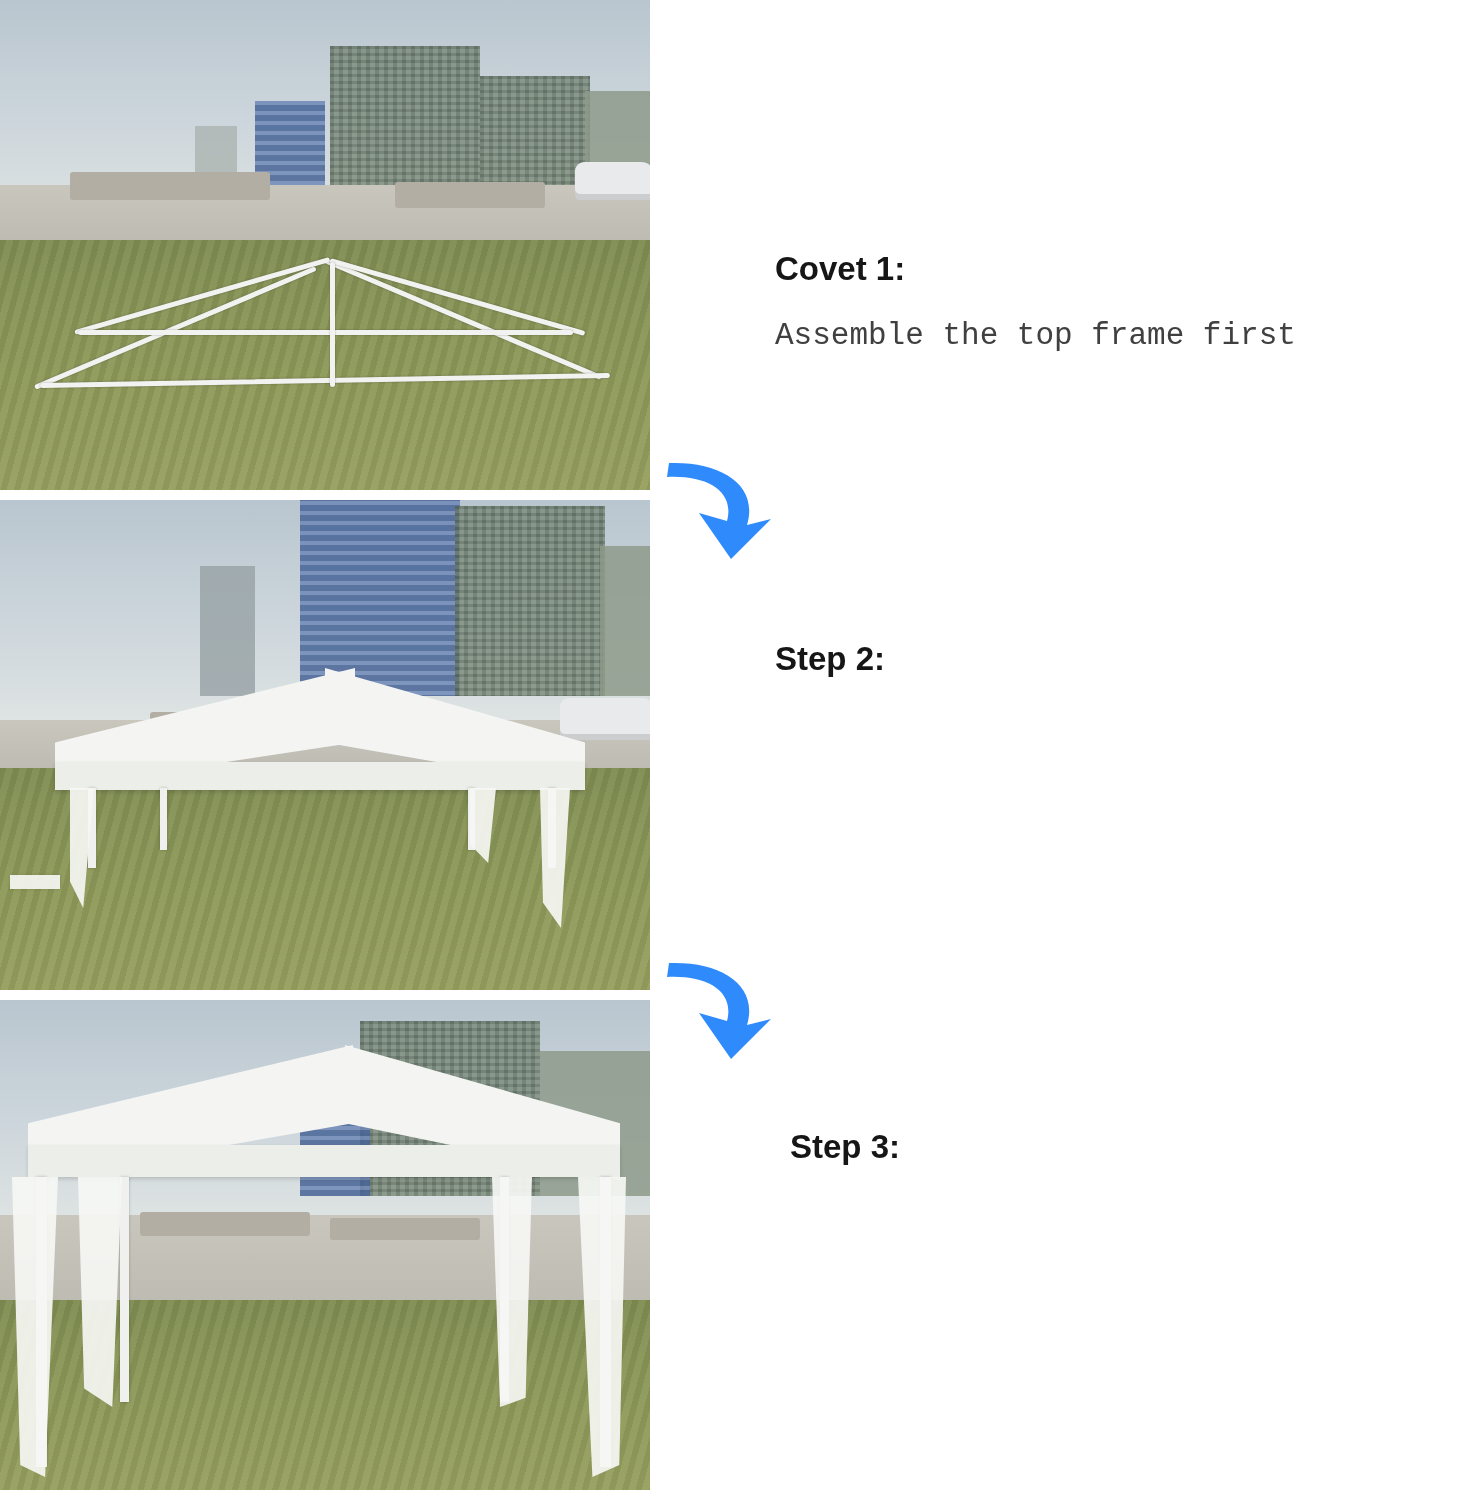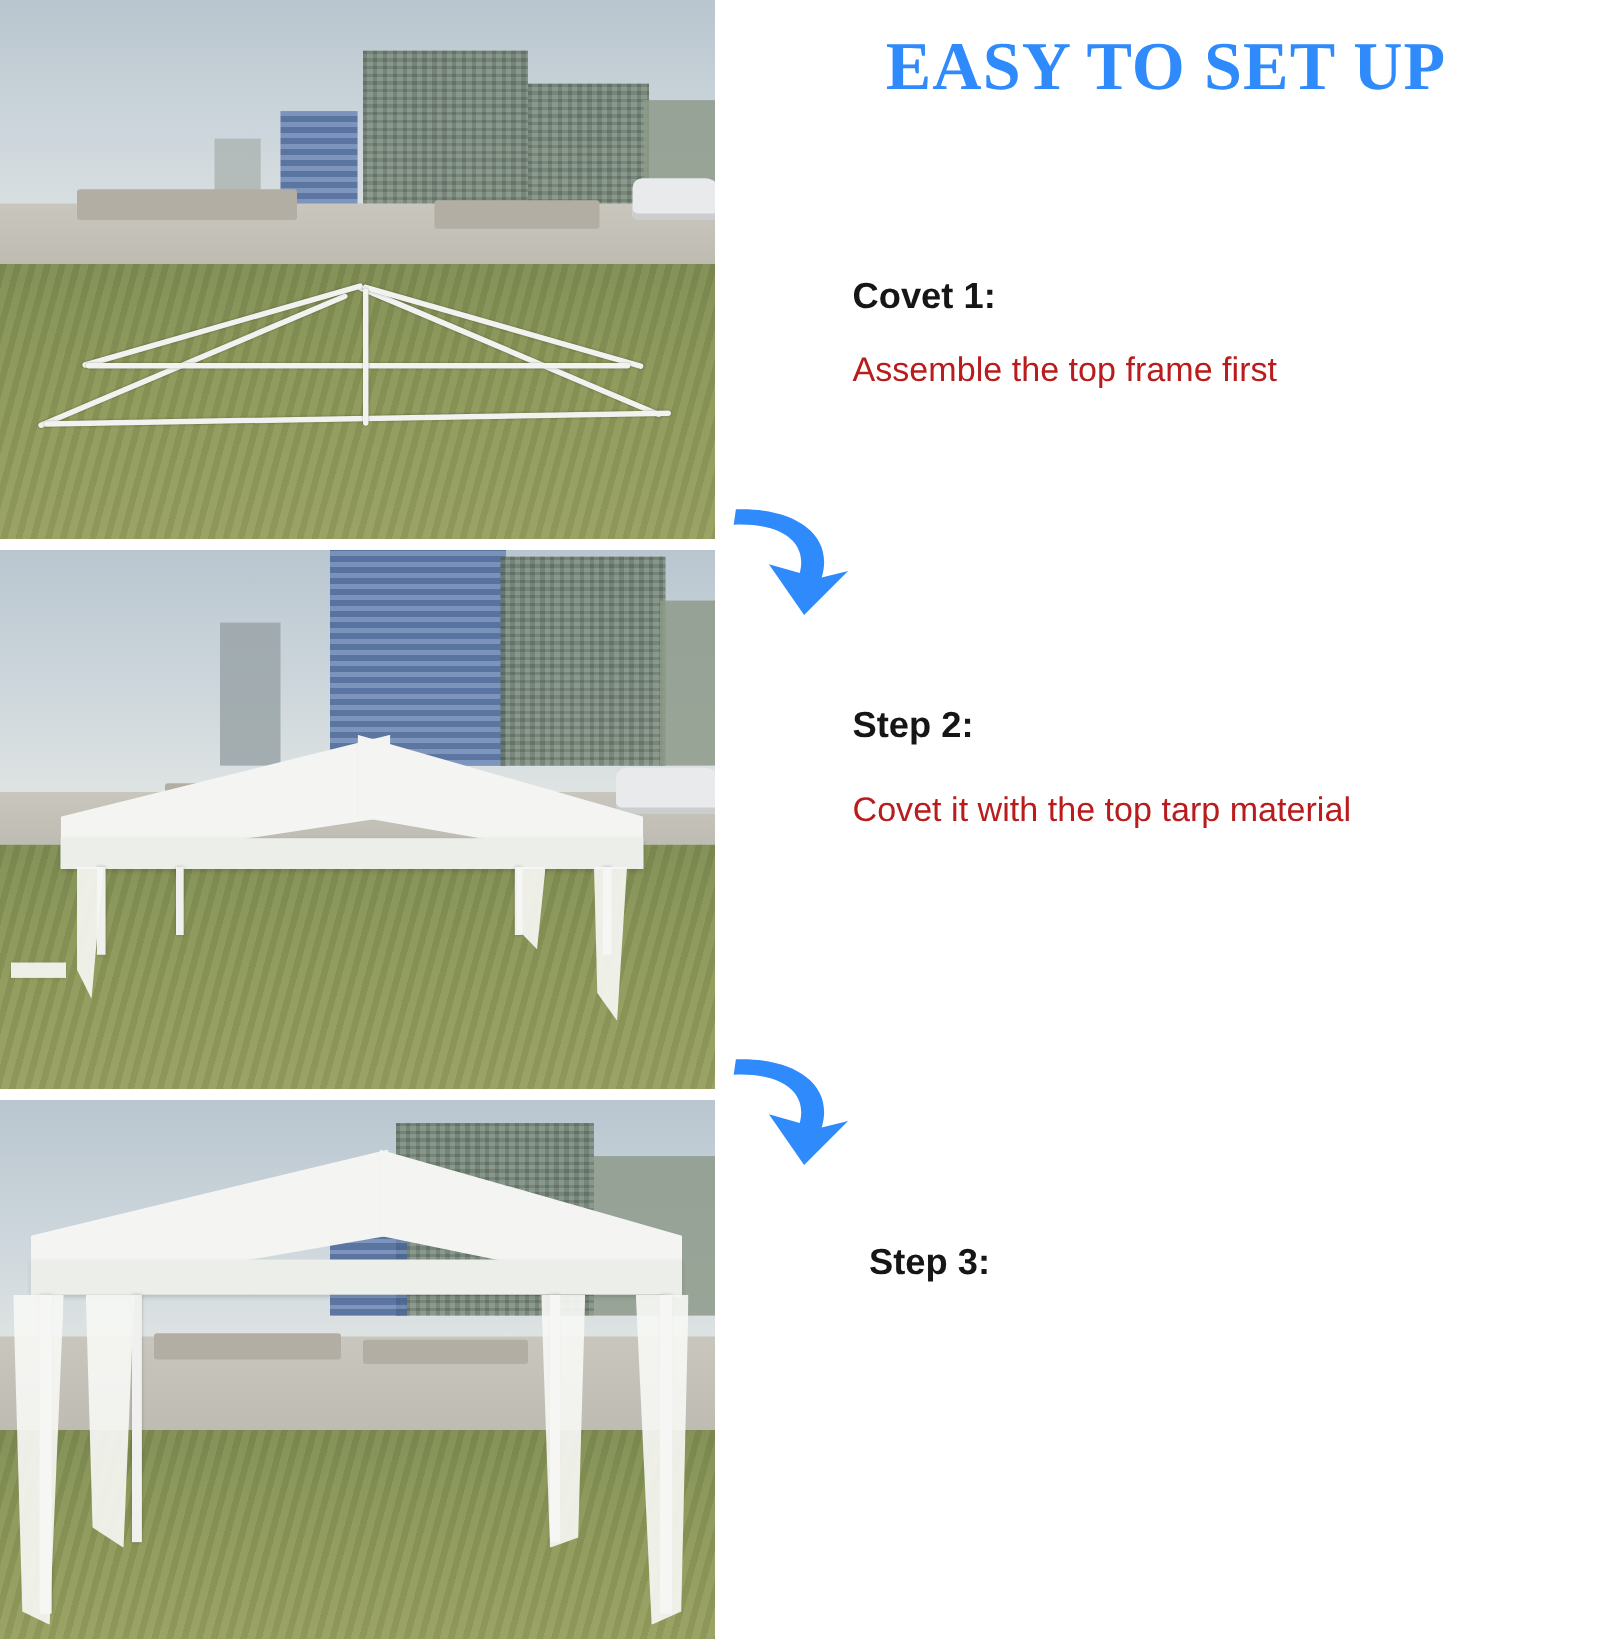--- a/index.html
+++ b/index.html
@@ -172,23 +172,23 @@
 
   .step-title {
     position: absolute;
     font-family: "Liberation Sans", sans-serif;
     font-weight: bold;
     font-size: 33px;
     color: #161616;
   }
   .step-body {
     position: absolute;
-    font-family: Liberation Sans, sans-serif;
+    font-family: Liberation Mono, monospace;
     font-size: 31px;
-    color: #b91c1c;
+    color: #404040;
   }
 
   .step1-title { top: 250px; left: 115px; }
   .step1-body  { top: 318px; left: 115px; }
 
   .step2-title { top: 640px; left: 115px; }
   .step2-body  { top: 718px; left: 115px; }
 
   .step3-title { top: 1128px; left: 130px; }
   .step3-body  { top: 1200px; left: 130px; }
@@ -355,25 +355,23 @@
   </div>
 
   <div class="arrow arrow-2">
     <svg viewBox="0 0 120 110" width="120" height="110" aria-hidden="true">
       <path d="M14 8 C 66 6, 104 30, 92 70 L 116 64 L 76 104 L 44 58 L 72 66 C 80 36, 52 20, 12 22 Z" fill="#2f8bfc"></path>
     </svg>
   </div>
 
   <div class="text-col">
 
-    <div class="headline">EASY TO SET UP</div>
 
     <div class="step-title step1-title">Covet 1:</div>
     <div class="step-body  step1-body">Assemble the top frame first</div>
 
     <div class="step-title step2-title">Step 2:</div>
-    <div class="step-body  step2-body">Covet it with the top tarp material</div>
 
     <div class="step-title step3-title">Step 3:</div>
 
   </div>
 
 </div>
 
 </body></html>

